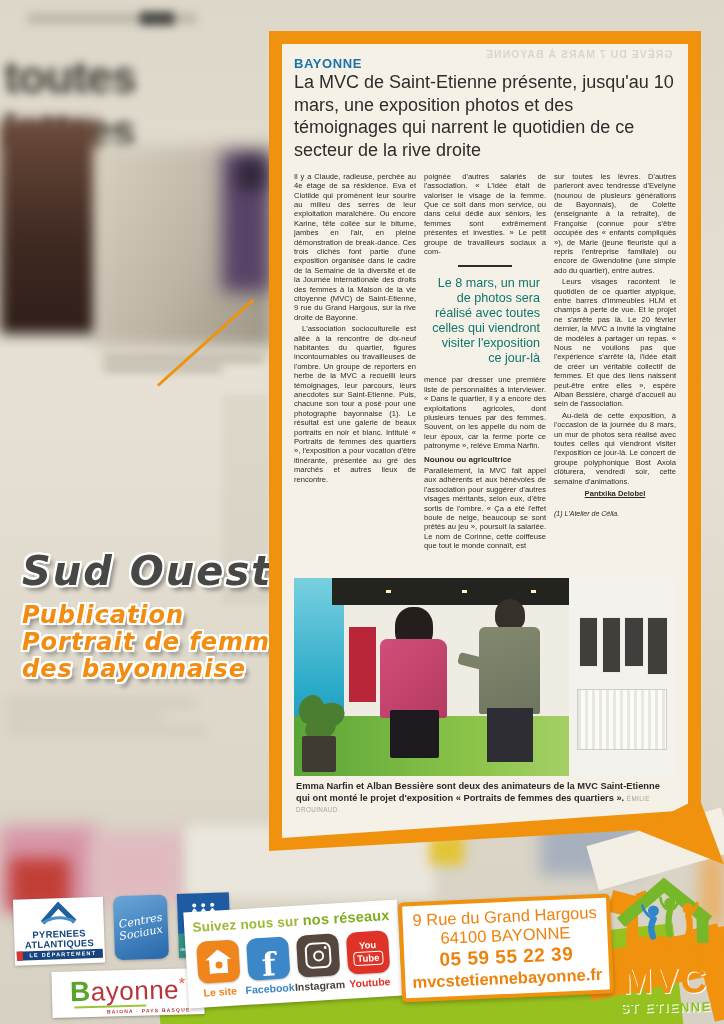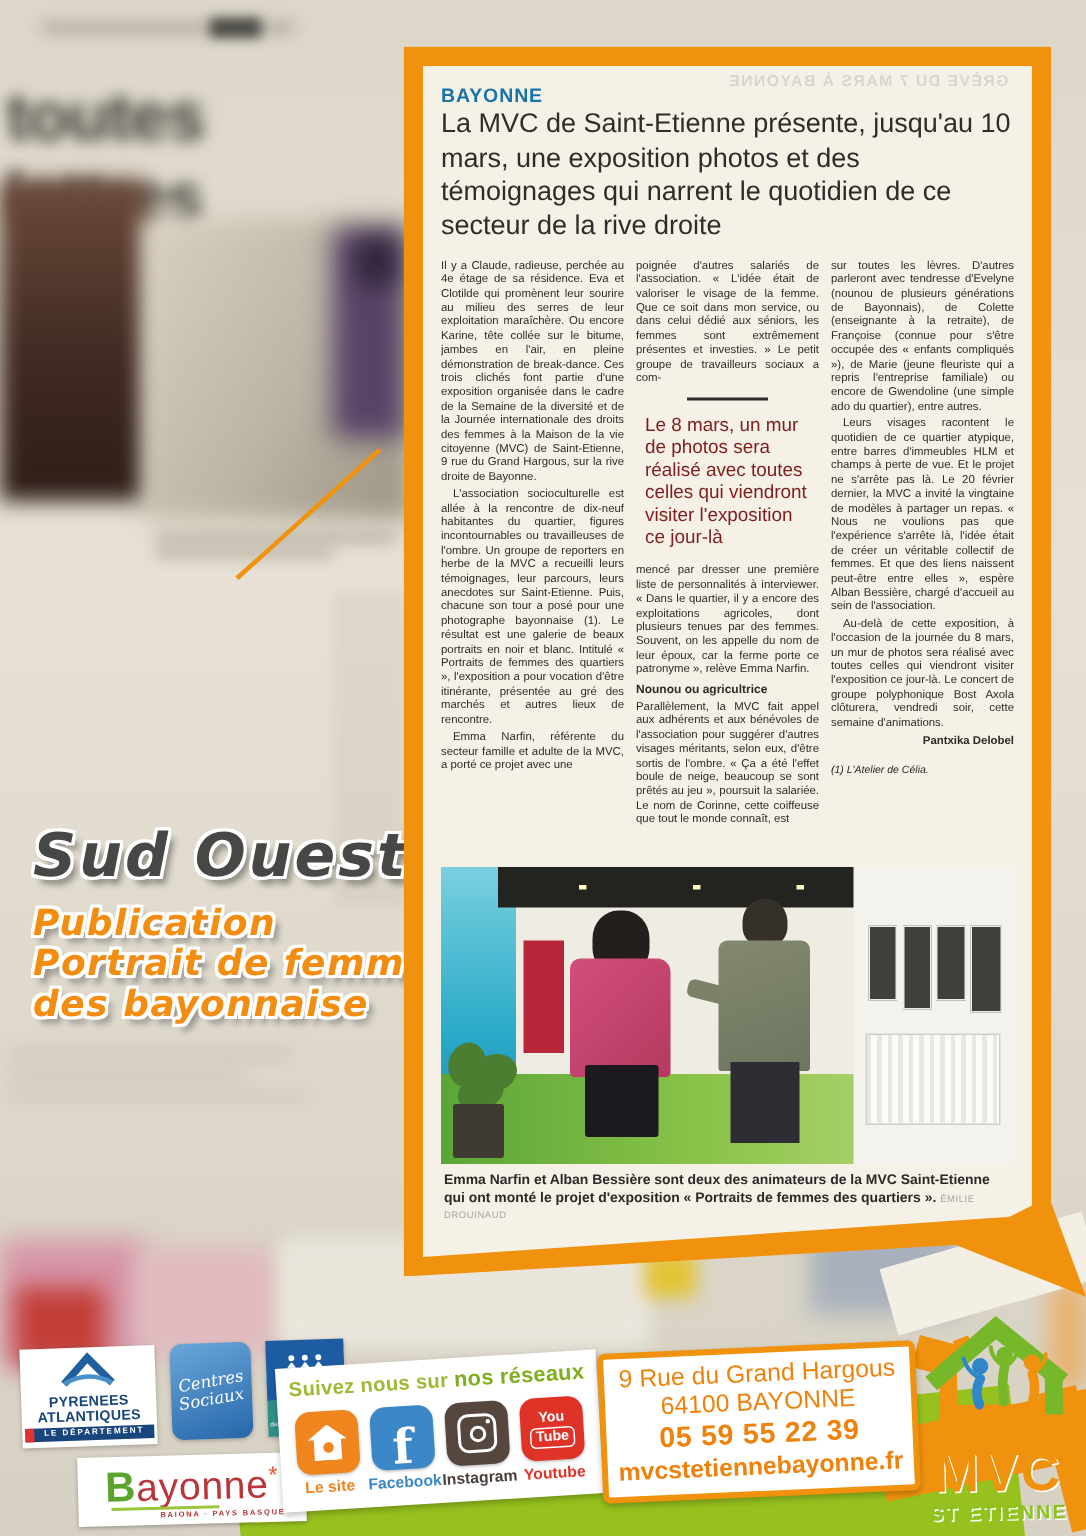--- a/index.html
+++ b/index.html
@@ -54,24 +54,24 @@
   .ghost-line{position:absolute;right:16px;top:4px;transform:scaleX(-1);font-size:10.5px;font-weight:bold;
     color:#8d99a6;opacity:.3;letter-spacing:1px;}
   .kicker{font-size:13px;font-weight:bold;color:#1a73a8;letter-spacing:.6px;margin-top:2px;}
   .headline{font-size:31px;line-height:1.06;font-weight:bold;color:#3b3b39;letter-spacing:-.3px;margin:4px 0 8px;}
   .lede{font-size:18px;line-height:1.26;color:#2d2d2b;margin:0 0 10px;}
   .cols{display:flex;gap:8px;height:402px;overflow:hidden;text-align:justify;}
   .col{flex:1;min-width:0;}
   .col p{margin:0 0 2px;font-size:7.6px;line-height:9.4px;}
   .col p.ind{text-indent:8px;}
   .pq-rule{width:54px;height:2px;background:#2c2c2a;margin:9px auto 9px;}
-  .pull-quote{font-size:12.6px !important;line-height:15px !important;text-align:left;color:#7f1d1d;
+  .pull-quote{font-size:12.6px !important;line-height:15px !important;text-align:right;color:#0f766e;
     margin:0 6px 9px !important;}
   .subhead{font-weight:bold;font-size:8px !important;margin:4px 0 2px !important;text-align:left;}
-  .author{font-weight:bold;margin-top:3px !important;text-align:right;}
+  .author{font-weight:bold;margin-top:3px !important;text-align:center;text-decoration:underline;}
   .footnote{font-style:italic;font-size:7px !important;margin-top:10px !important;text-align:left;}
 
   
   .photo{position:relative;height:198px;margin:4px 0 0;overflow:hidden;background:#e9e5dc;
     filter:saturate(1.05) blur(.3px);}
   .ph{position:absolute;}
   .ph-cyan{left:0;top:0;width:13%;height:80%;background:linear-gradient(#7ccfdd,#2fa9c6 70%,#2695b2);}
   .ph-ceiling{left:10%;top:0;width:63%;height:14%;background:#232320;}
   .ph-light{width:5px;height:3px;background:#fff3c0;top:6%;}
   .ph-backwall{left:13%;top:14%;width:60%;height:56%;background:#efece3;}
@@ -217,21 +217,20 @@
   <div class="abs clip-frame">
     <div class="clip-inner">
       <div class="ghost-line">GRÈVE DU 7 MARS À BAYONNE</div>
       <div class="clip-pad">
         <div class="kicker">BAYONNE</div>
         <p class="lede">La MVC de Saint-Etienne présente, jusqu'au 10 mars, une exposition photos et des témoignages qui narrent le quotidien de ce secteur de la rive droite</p>
         <div class="cols">
           <div class="col">
             <p>Il y a Claude, radieuse, perchée au 4e étage de sa résidence. Eva et Clotilde qui promènent leur sourire au milieu des serres de leur exploitation maraîchère. Ou encore Karine, tête collée sur le bitume, jambes en l'air, en pleine démonstration de break-dance. Ces trois clichés font partie d'une exposition organisée dans le cadre de la Semaine de la diversité et de la Journée internationale des droits des femmes à la Maison de la vie citoyenne (MVC) de Saint-Etienne, 9 rue du Grand Hargous, sur la rive droite de Bayonne.</p>
             <p class="ind">L'association socioculturelle est allée à la rencontre de dix-neuf habitantes du quartier, figures incontournables ou travailleuses de l'ombre. Un groupe de reporters en herbe de la MVC a recueilli leurs témoignages, leur parcours, leurs anecdotes sur Saint-Etienne. Puis, chacune son tour a posé pour une photographe bayonnaise (1). Le résultat est une galerie de beaux portraits en noir et blanc. Intitulé « Portraits de femmes des quartiers », l'exposition a pour vocation d'être itinérante, présentée au gré des marchés et autres lieux de rencontre.</p>
-            <p class="ind">Emma Narfin, référente du secteur famille et adulte de la MVC, a porté ce projet avec une</p>
           </div>
           <div class="col">
             <p>poignée d'autres salariés de l'association. « L'idée était de valoriser le visage de la femme. Que ce soit dans mon service, ou dans celui dédié aux séniors, les femmes sont extrêmement présentes et investies. » Le petit groupe de travailleurs sociaux a com-</p>
             <div class="pq-rule"></div>
             <p class="pull-quote">Le 8 mars, un mur de photos sera réalisé avec toutes celles qui viendront visiter l'exposition ce jour-là</p>
             <p>mencé par dresser une première liste de personnalités à interviewer. « Dans le quartier, il y a encore des exploitations agricoles, dont plusieurs tenues par des femmes. Souvent, on les appelle du nom de leur époux, car la ferme porte ce patronyme », relève Emma Narfin.</p>
             <p class="subhead">Nounou ou agricultrice</p>
             <p>Parallèlement, la MVC fait appel aux adhérents et aux bénévoles de l'association pour suggérer d'autres visages méritants, selon eux, d'être sortis de l'ombre. « Ça a été l'effet boule de neige, beaucoup se sont prêtés au jeu », poursuit la salariée. Le nom de Corinne, cette coiffeuse que tout le monde connaît, est</p>
           </div>
           <div class="col">

